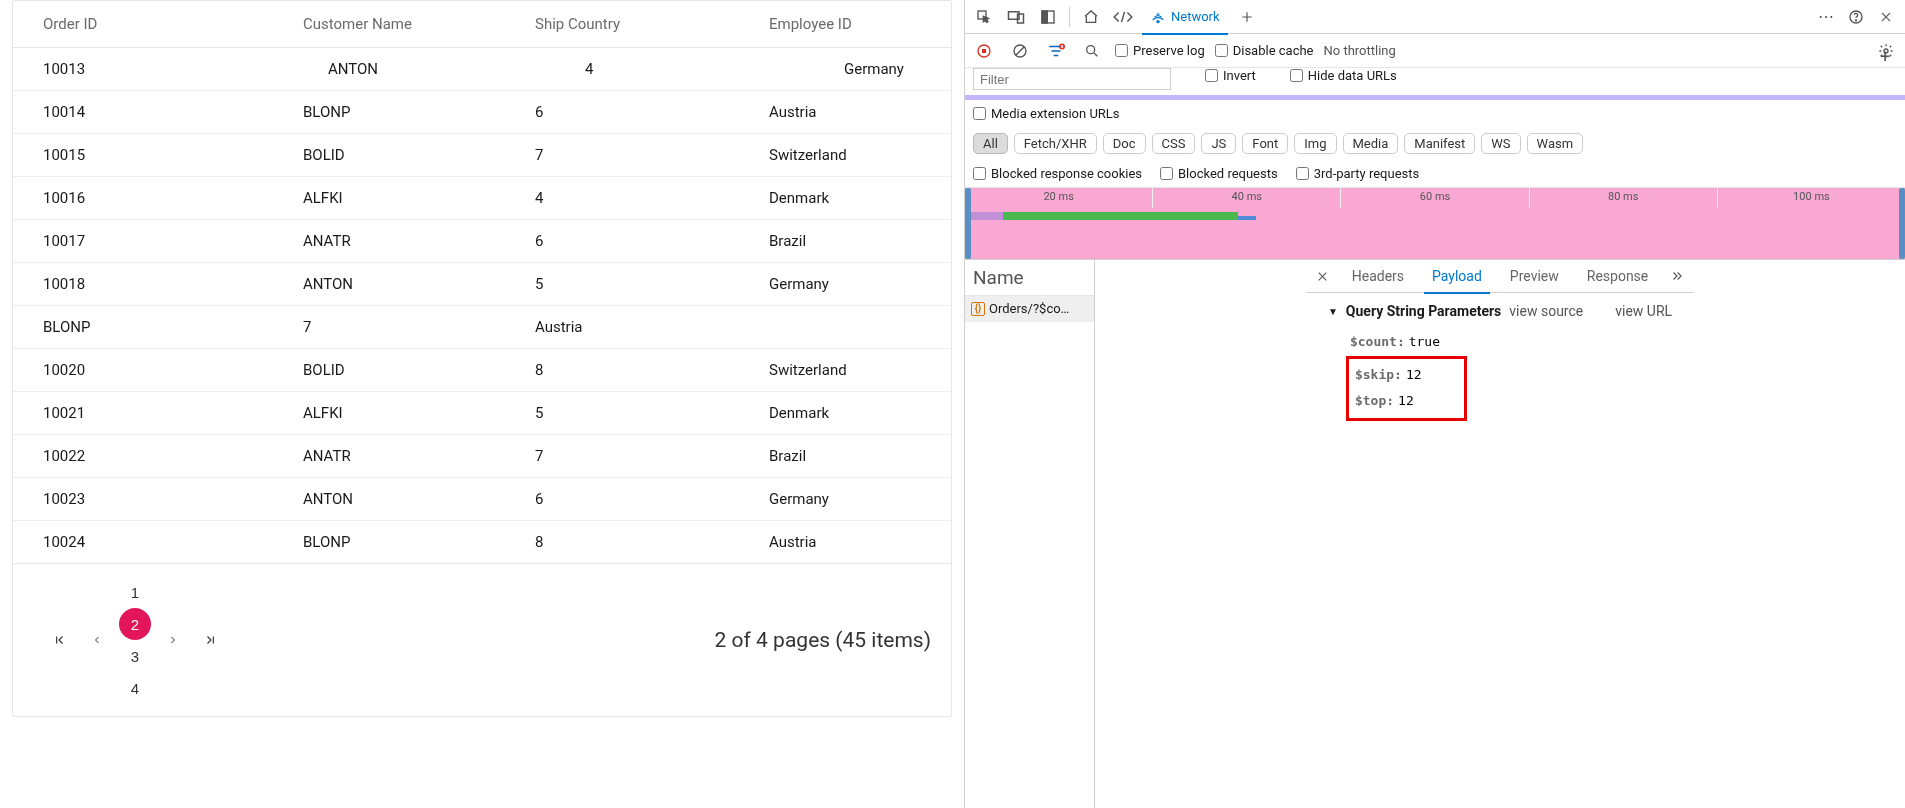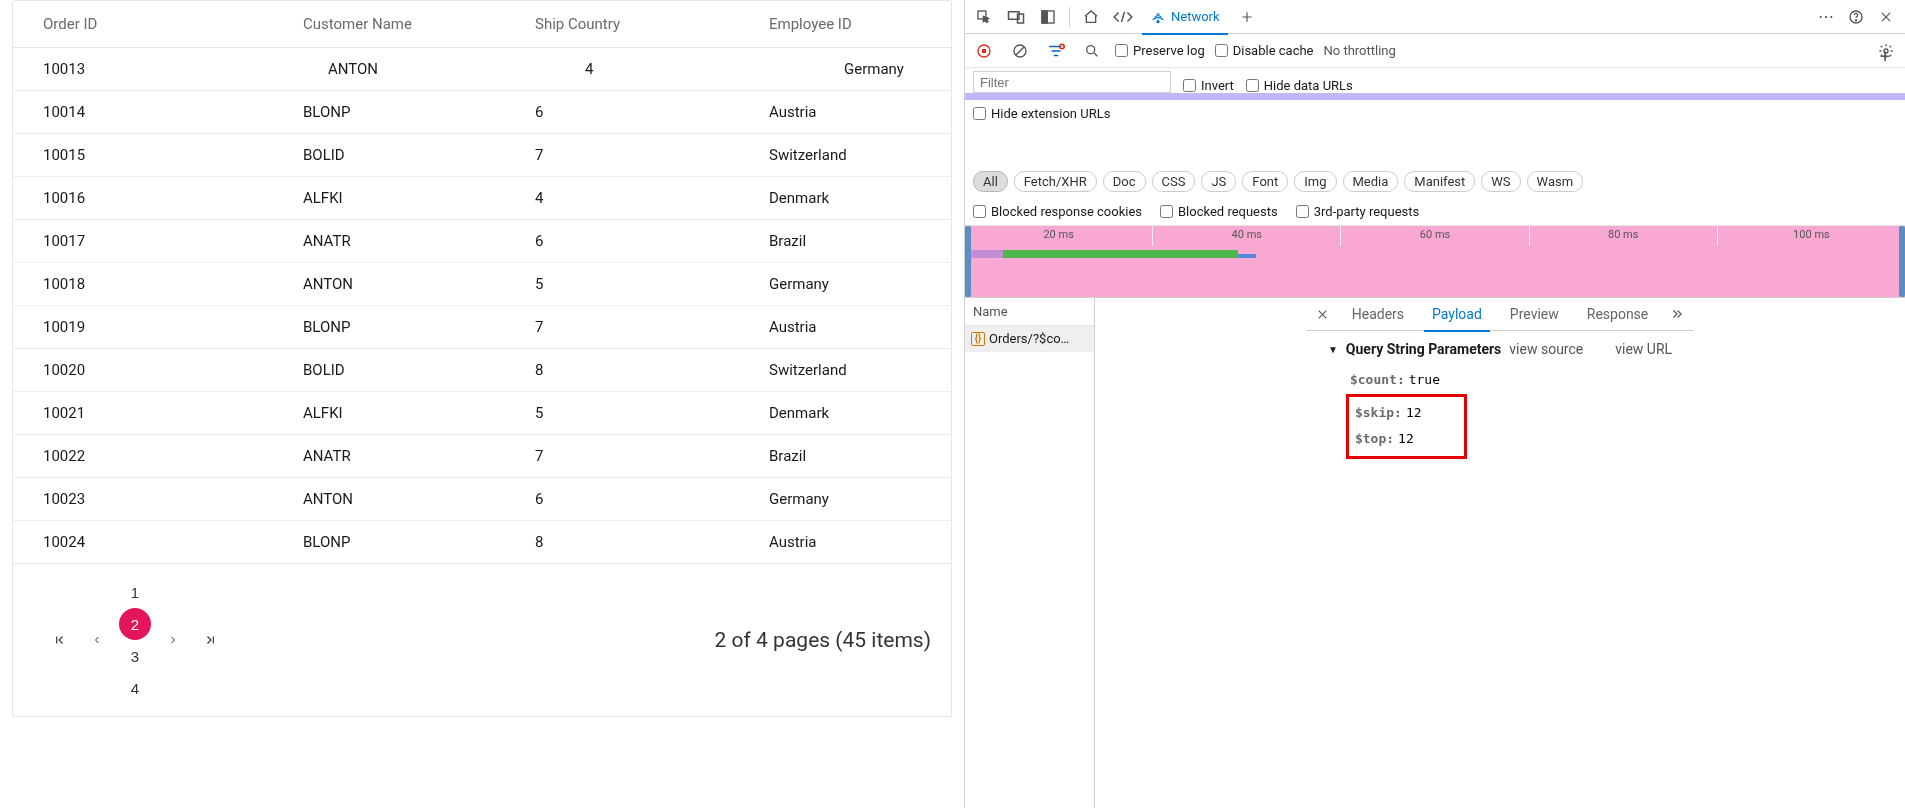--- a/index.html
+++ b/index.html
@@ -166,25 +166,25 @@
   cursor: pointer;
 }
 .checkbox-item input { margin: 0; }
 .no-throttle {
   color: #555;
 }
 
 
 .dt-filter-row {
   display: flex;
-  align-items: flex-end;
+  align-items: flex-start;
   height: 32px;
   padding: 0 8px;
-  gap: 12px;
-  border-bottom: 7px solid #c4b5fd;
+  gap: 34px;
+  border-bottom: 5px solid #c4b5fd;
 }
 .dt-filter-row input[type=text] {
   flex: 0 0 198px;
   height: 22px;
   border: 1px solid #d0d0d0;
   padding: 0 6px;
   font-size: 13px;
 }
 
 
@@ -195,26 +195,25 @@
 .dt-chip-row {
   display: flex;
   align-items: center;
   gap: 6px;
   padding: 6px 0;
   flex-wrap: wrap;
 }
 .chip {
   padding: 2px 9px;
   border: 1px solid #ccc;
-  border-radius: 10px;
+  border-radius: 5px;
   background: #fff;
   cursor: pointer;
   font-size: 13px;
   color: #333;
-  margin-top: 38px;
 }
 .chip.active {
   background: #dcdcdc;
   border-color: #b9b9b9;
 }
 .dt-check-row {
   display: flex;
   align-items: center;
   gap: 18px;
   padding: 6px 0;
@@ -272,21 +271,21 @@
 .dt-req-list {
   flex: 0 0 130px;
   border-right: 1px solid #d0d0d0;
   display: flex;
   flex-direction: column;
 }
 .dt-req-list-header {
   padding: 6px 8px;
   border-bottom: 1px solid #e6e6e6;
   color: #555;
-  font-size: 13px;
+  font-size: 19px;
 }
 .dt-req-item {
   display: flex;
   align-items: center;
   gap: 4px;
   padding: 5px 6px;
   border-bottom: 1px solid #eee;
   background: #efefef;
   cursor: pointer;
   font-size: 13px;
@@ -440,21 +439,20 @@
           <div class="cell">6</div>
           <div class="cell">Brazil</div>
         </div>
         <div class="grid-row">
           <div class="cell">10018</div>
           <div class="cell">ANTON</div>
           <div class="cell">5</div>
           <div class="cell">Germany</div>
         </div>
         <div class="grid-row">
-          <div class="cell">10019</div>
           <div class="cell">BLONP</div>
           <div class="cell">7</div>
           <div class="cell">Austria</div>
         </div>
         <div class="grid-row">
           <div class="cell">10020</div>
           <div class="cell">BOLID</div>
           <div class="cell">8</div>
           <div class="cell">Switzerland</div>
         </div>
@@ -639,21 +637,21 @@
     </label>
     <label class="checkbox-item">
       <input type="checkbox" style="">
         <span>Hide data URLs</span>
     </label>
   </div>
 
   <div class="dt-chip-area">
     <label class="checkbox-item" style="padding:6px 0">
       <input type="checkbox" style="">
-        <span>Hide extension URLs</span>
+        <span>Media extension URLs</span>
     </label>
     <div class="dt-chip-row" id="chips-row">
         <span class="chip active">All</span>
         <span class="chip">Fetch/XHR</span>
         <span class="chip">Doc</span>
         <span class="chip">CSS</span>
         <span class="chip">JS</span>
         <span class="chip">Font</span>
         <span class="chip">Img</span>
         <span class="chip">Media</span>

